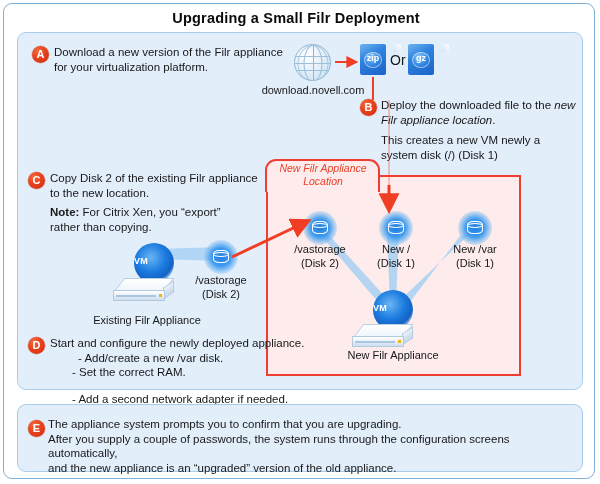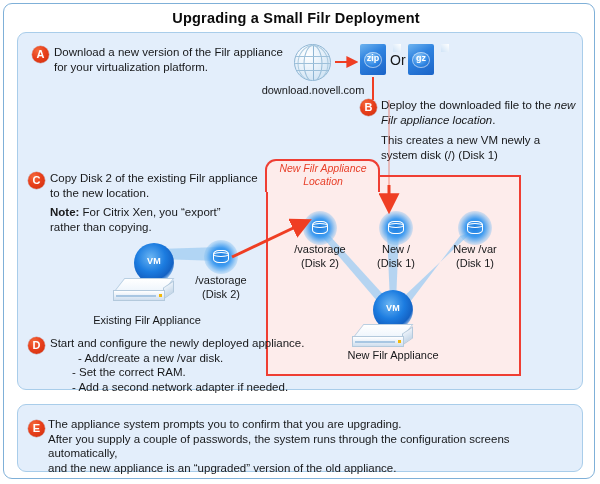--- a/index.html
+++ b/index.html
@@ -112,21 +112,21 @@
     border:1.4px solid #ffffff;border-radius:50%;box-sizing:border-box;
   }
 
   
   .vmnode{position:absolute;width:40px;height:40px;}
   .vmnode .ball{
     position:absolute;left:0;top:0;width:40px;height:40px;border-radius:50%;
     background:radial-gradient(circle at 42% 36%, #6ab5f3 0%, #1c7ce0 42%, #1462c4 66%, rgba(150,203,243,.45) 80%, rgba(200,228,250,0) 100%);
   }
   .vmnode .vmtxt{
-    position:absolute;left:0;top:13px;width:40px;text-align:center;
+    position:absolute;left:0;top:13px;width:40px;text-align:left;
     font-size:9px;font-weight:bold;color:#ffffff;letter-spacing:.3px;
   }
   .cone{
     position:absolute;width:0;height:0;
     border-left:9px solid transparent;border-right:9px solid transparent;
     border-top:22px solid #3d98ea;opacity:.95;
   }
 
   
   .server{position:absolute;width:62px;height:30px;}
@@ -300,21 +300,21 @@
     <div class="stripe"></div>
       <div class="led"></div>
   </div>
   <div class="caption" style="left:318px;top:349px;width:150px;">New Filr Appliance</div>
 
   <div class="badge" style="left:28px;top:337px;">D</div>
   <div class="txt" style="left:50px;top:336px;width:290px;">
     <span>Start and configure the newly deployed appliance.</span><br>
     <span style="display:inline-block;margin-left:28px;">- Add/create a new /var disk.</span><br>
     <span style="display:inline-block;margin-left:22px;">- Set the correct RAM.</span><br>
-    <span style="display:inline-block;margin-left:22px;">- Add a second network adapter if needed.</span>
+    <span style="display:inline-block;margin-left:22px;margin-top:12px;">- Add a second network adapter if needed.</span>
   </div>
 
   <div class="panel" id="panel-e"></div>
   <div class="badge" style="left:28px;top:420px;">E</div>
   <div class="txt" style="left:48px;top:417px;width:530px;">
     <span>The appliance system prompts you to confirm that you are upgrading.</span><br>
     <span>After you supply a couple of passwords, the system runs through the configuration screens automatically,</span><br>
     <span>and the new appliance is an “upgraded” version of the old appliance.</span>
   </div>
 

